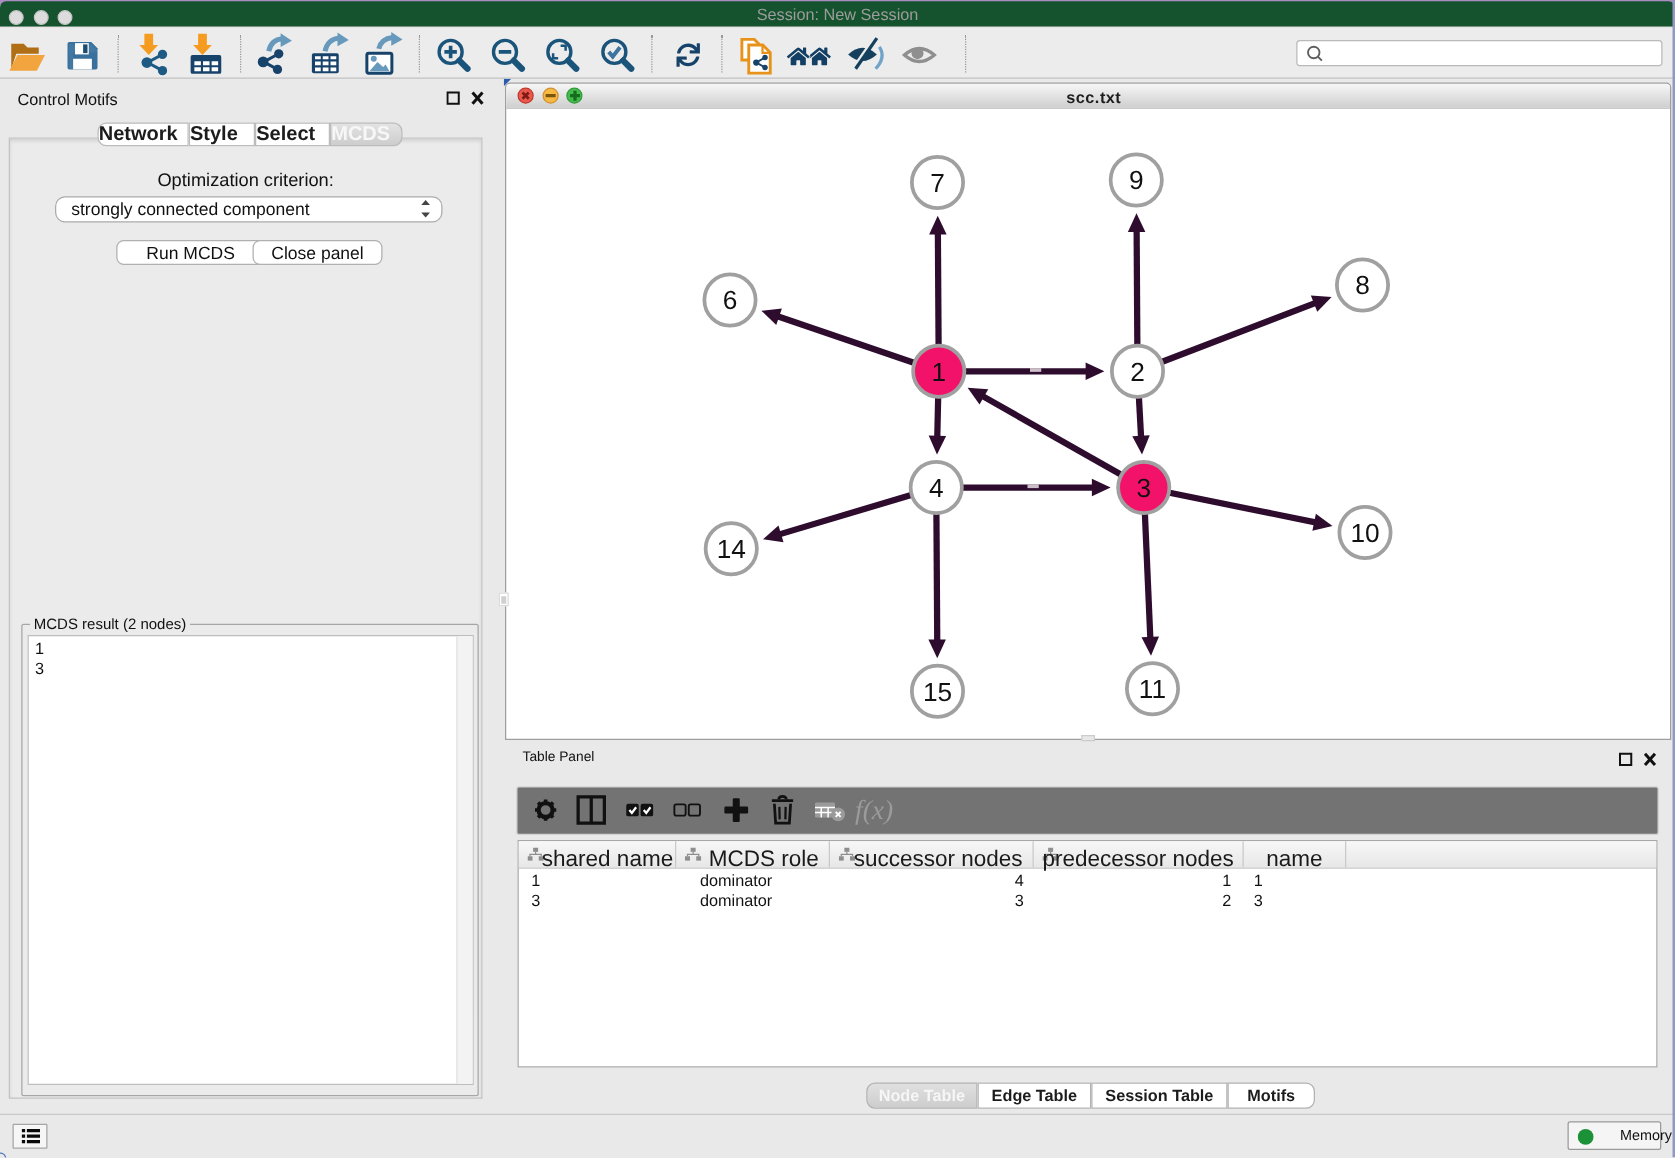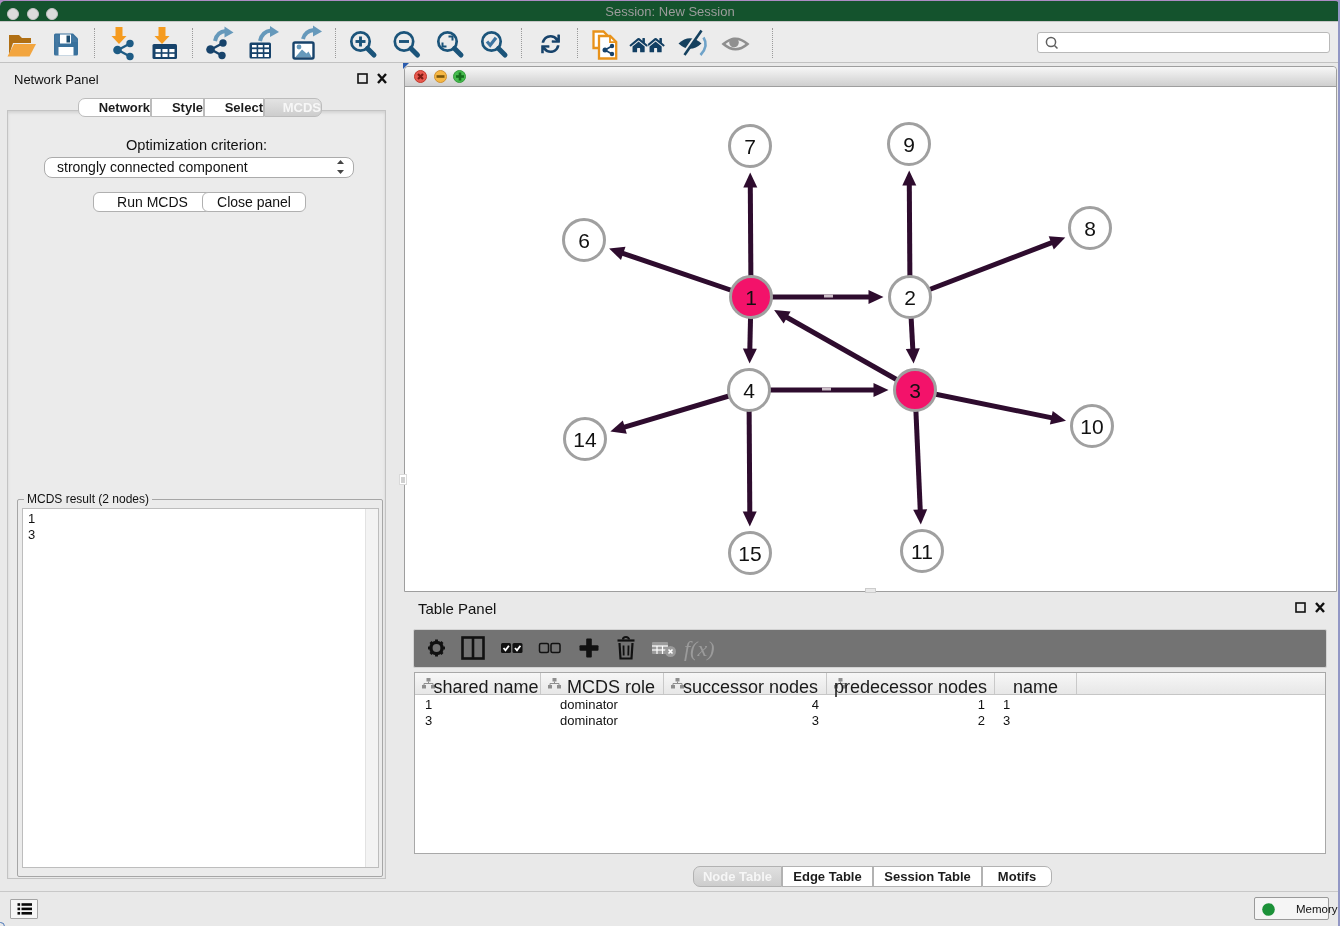--- a/index.html
+++ b/index.html
@@ -11,36 +11,36 @@
 #titlebar { left:0; top:1px; width:1340px; height:21px; background:#14532d; border-bottom:1px solid #c6c6c6; border-radius:5px 5px 0 0; }
 .tdot { position:absolute; top:7px; width:12px; height:12px; border-radius:50%; background:#dcdcdc; border:1px solid #c3c3c3; }
 #apptitle { position:absolute; top:3px; left:0; width:100%; text-align:center; font-size:13px; color:#9c9c9c; }
 
 #toolbar { left:0; top:22px; width:1340px; height:41px; background:#ececec; border-bottom:1px solid #c2c2c2; }
 .vsep { position:absolute; top:28px; height:30px; width:0; border-left:1px dotted #9a9a9a; }
 #searchbox { left:1037px; top:10px; width:293px; height:21px; background:#fff; border:1px solid #b9b9b9; border-radius:3px; }
 
 #cp-title { left:14px; top:72px; font-size:13px; color:#111; }
 #cp-pane { left:7px; top:110px; width:379px; height:769px; background:#ebebeb; border:1px solid #c3c3c3; box-shadow:inset 0 2px 3px rgba(0,0,0,0.10); }
-.cptab { position:absolute; top:98px; height:19px; background:#fff; border:1px solid #bcbcbc; font-size:13px; font-weight:bold; color:#1c1c1c; text-align:right; line-height:17px; z-index:3; }
+.cptab { position:absolute; top:98px; height:19px; background:#fff; border:1px solid #bcbcbc; font-size:16px; font-weight:bold; color:#1c1c1c; text-align:left; line-height:17px; z-index:3; }
 #tab-mcds { background:linear-gradient(#e3e3e3,#cdcdcd); color:#f7f7f7; border-radius:0 7px 7px 0; }
 #opt-label { left:0; top:137px; width:393px; text-align:center; font-size:14.6px; color:#111; }
 #dropdown { left:44px; top:157px; width:310px; height:21px; background:#fff; border:1px solid #ababab; border-radius:8px; font-size:14px; color:#111; line-height:19px; padding-left:12px; }
 .btn { position:absolute; height:20px; background:#fff; border:1px solid #b0b0b0; border-radius:6px; font-size:14px; color:#111; text-align:center; line-height:18px; }
 #fieldset { left:17px; top:499px; width:366px; height:378px; border:1px solid #a6a6a6; border-radius:2px; }
 #fieldlabel { left:24px; top:492px; background:#ebebeb; padding:0 3px; font-size:12px; color:#111; }
 #mcds-text { left:22px; top:508px; width:357px; height:360px; background:#fff; border:1px solid #bdbdbd; font-size:13px; color:#111; line-height:16px; padding:2px 0 0 5px; }
 #mcds-scroll { left:365px; top:509px; width:13px; height:358px; background:#f3f3f3; border-left:1px solid #e2e2e2; }
 
 #netwin { left:404px; top:66px; width:933px; height:526px; border:1px solid #9e9e9e; border-radius:4px 4px 0 0; background:#fff; }
 #nettitle { position:absolute; left:0; top:0; width:100%; height:20px; background:linear-gradient(#f7f7f7,#cfcfcf); border-bottom:1px solid #9e9e9e; border-radius:4px 4px 0 0; }
 #nettitle .t { position:absolute; width:100%; text-align:center; top:3px; font-size:13px; font-weight:bold; letter-spacing:0.4px; text-indent:9px; color:#1e1e1e; }
 .light { position:absolute; top:3px; width:13px; height:13px; border-radius:50%; }
 
-#tp-title { left:418px; top:600px; font-size:15px; color:#111; }
+#tp-title { left:418px; top:600px; font-size:11px; color:#111; }
 #tp-toolbar { left:413px; top:629px; width:914px; height:39px; background:#737373; border:1px solid #d2d2d2; border-radius:2px; }
 #tablebox { left:414px; top:672px; width:912px; height:182px; background:#fff; border:1px solid #a8a8a8; }
 #thead { position:absolute; left:0; top:0; width:910px; height:22px; background:linear-gradient(#f7f7f7,#e7e7e7); border-bottom:1px solid #c6c6c6; }
 .th { position:absolute; top:0; height:21px; border-right:1px solid #c9c9c9; font-size:18px; color:#1a1a1a; }
 .th span { position:absolute; width:100%; text-align:center; top:4px; }
 .hicon { position:absolute; left:7px; top:5px; }
 .td { position:absolute; font-size:13px; color:#111; }
 
 .btab { position:absolute; top:866px; height:21px; border:1px solid #b2b2b2; background:#fff; font-size:13px; font-weight:bold; color:#1c1c1c; text-align:center; line-height:19px; z-index:2; }
 
@@ -206,21 +206,21 @@
   <div class="vsep" style="left:577px; top:6px;"></div>
   <div class="vsep" style="left:772px; top:6px;"></div>
   <div class="abs" id="searchbox">
     <svg width="20" height="19" style="position:absolute;left:5px;top:1px;">
         <circle cx="8" cy="8" r="4.6" fill="none" stroke="#5f5f5f" stroke-width="1.5"></circle>
         <line x1="11.5" y1="11.5" x2="14.5" y2="14.5" stroke="#5f5f5f" stroke-width="1.5"></line>
       </svg>
   </div>
 </div>
 
-<div class="abs" id="cp-title">Network Panel</div>
+<div class="abs" id="cp-title">Control Motifs</div>
 <svg class="abs" style="left:357px;top:72px;" width="34" height="14">
   <rect x="1" y="2" width="9" height="9" fill="none" stroke="#111" stroke-width="1.6"></rect>
   <path d="M21 2 L29 11 M29 2 L21 11" stroke="#111" stroke-width="2.4"></path>
 </svg>
 <div class="abs" id="cp-pane"></div>
 <div class="cptab" style="left:78px; width:73px; border-radius:7px 0 0 7px;">Network</div>
 <div class="cptab" style="left:151px; width:53px;">Style</div>
 <div class="cptab" style="left:204px; width:60px;">Select</div>
 <div class="cptab" id="tab-mcds" style="left:264px; width:58px;">MCDS</div>
 <div class="abs" id="opt-label">Optimization criterion:</div>
@@ -244,20 +244,21 @@
   <div id="nettitle">
     <div class="light" style="left:9px; background:#e8594f; border:1px solid #c0392b;"></div>
     <div class="light" style="left:29px; background:#f7b844; border:1px solid #cf9233;"></div>
     <div class="light" style="left:48px; background:#45bb4d; border:1px solid #349b3c;"></div>
     <svg width="70" height="20" style="position:absolute;left:6px;top:2px;">
       <path d="M7 5 L12 10 M12 5 L7 10" stroke="#801b14" stroke-width="2.2"></path>
       <line x1="25.5" y1="7.5" x2="33.5" y2="7.5" stroke="#7a560c" stroke-width="2.6"></line>
       <line x1="45" y1="7.5" x2="53" y2="7.5" stroke="#156e1d" stroke-width="2.6"></line>
       <line x1="49" y1="3.5" x2="49" y2="11.5" stroke="#156e1d" stroke-width="2.6"></line>
     </svg>
+    <div class="t">scc.txt</div>
   </div>
   <svg id="graph" width="932" height="505" style="position:absolute;left:-1px;top:20px;">
     <g stroke="#2e0c2e" stroke-width="5">
       <line x1="347" y1="210" x2="346.3" y2="98.5"></line>
       <line x1="347" y1="210" x2="217.4" y2="165.8"></line>
       <line x1="347" y1="210" x2="466.5" y2="210.0"></line>
       <line x1="347" y1="210" x2="345.8" y2="263.5"></line>
       <line x1="506" y1="210" x2="505.3" y2="96.5"></line>
       <line x1="506" y1="210" x2="649.1" y2="155.1"></line>
       <line x1="506" y1="210" x2="508.9" y2="263.6"></line>

